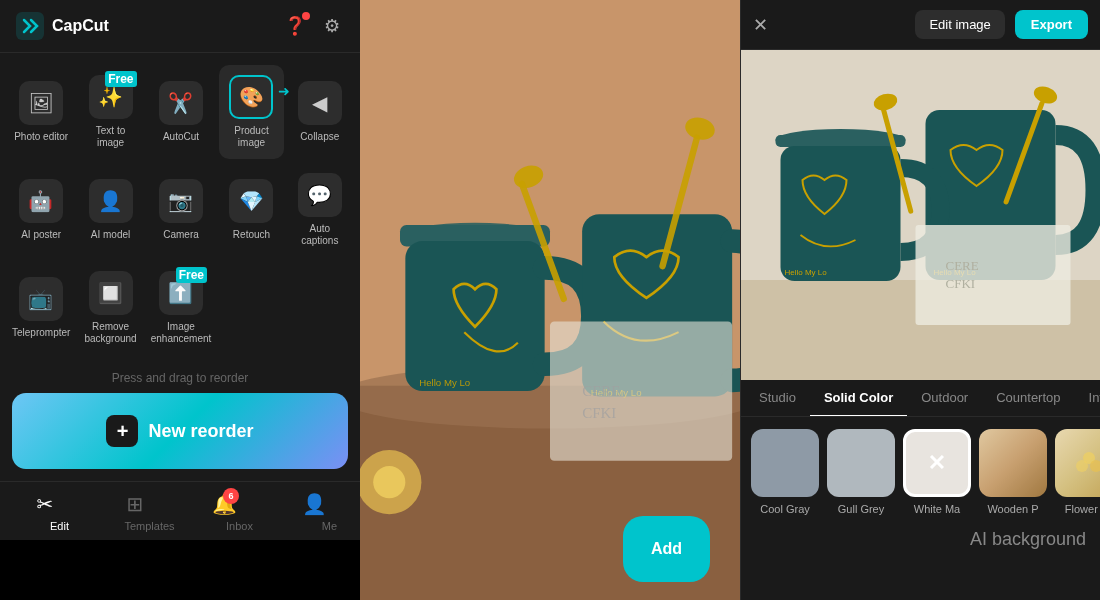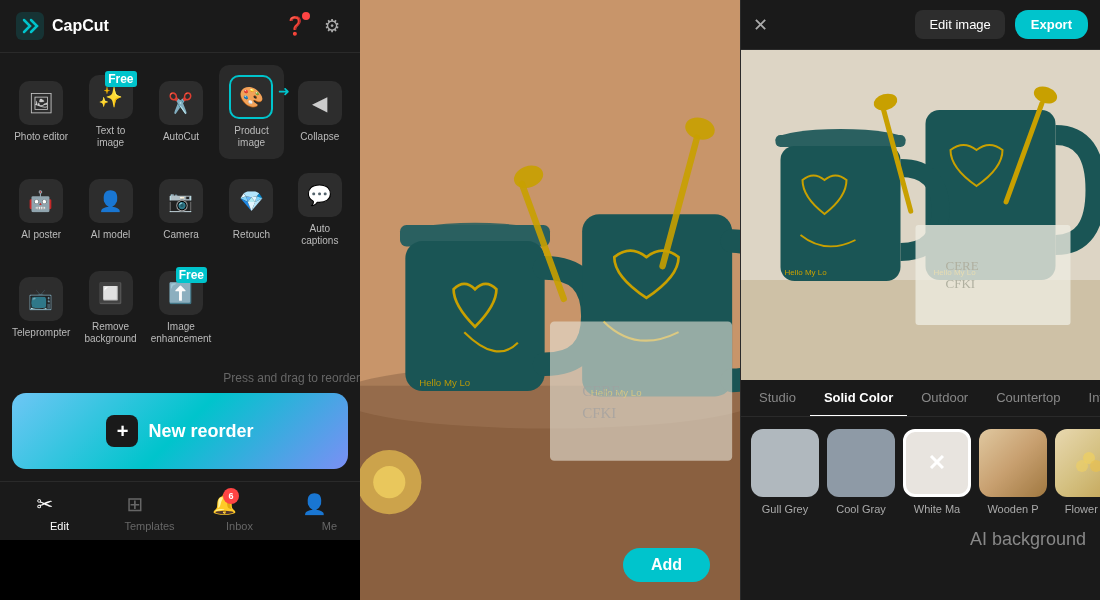--- a/index.html
+++ b/index.html
@@ -130,21 +130,21 @@
     }
 
     .tool-label {
       color: #bbb;
       font-size: 10px;
       text-align: center;
       line-height: 1.2;
     }
 
     .drag-hint {
-      text-align: right;
+      text-align: center;
       color: #666;
       font-size: 12px;
       padding: 4px 0 8px;
     }
 
     .new-project-btn {
       margin: 0 12px 12px;
       background: linear-gradient(135deg, #6ec6f5 0%, #00c4cc 50%, #7b8ff5 100%);
       border-radius: 14px;
       display: flex;
@@ -259,21 +259,21 @@
     }
 
     .add-btn {
       position: absolute;
       bottom: 18px;
       right: 30px;
       background: #00c4cc;
       color: #fff;
       border: none;
       border-radius: 20px;
-      padding: 8px 28px;
+      padding: 24px 28px;
       font-size: 16px;
       font-weight: 600;
       cursor: pointer;
       text-align: right;
     }
 
     
     .right-panel {
       width: 360px;
       min-width: 360px;
@@ -311,21 +311,21 @@
       border-radius: 8px;
       padding: 7px 14px;
       font-size: 13px;
       cursor: pointer;
     }
 
     .export-btn {
       background: #00c4cc;
       color: #fff;
       border: none;
-      border-radius: 13px;
+      border-radius: 8px;
       padding: 7px 16px;
       font-size: 13px;
       font-weight: 600;
       cursor: pointer;
     }
 
     .preview-area {
       width: 100%;
       height: 330px;
       background: #e8e0d4;
@@ -676,27 +676,27 @@
     <div class="bg-tab">Studio</div>
     <div class="bg-tab active">Solid Color</div>
     <div class="bg-tab">Outdoor</div>
     <div class="bg-tab">Countertop</div>
     <div class="bg-tab">Inte</div>
   </div>
 
   <div class="swatches-row">
 
     <div class="swatch-item">
+      <div class="swatch-box" style="background: #8e9aa6;"></div>
+      <span class="swatch-label">Cool Gray</span>
+    </div>
+
+    <div class="swatch-item">
       <div class="swatch-box" style="background: #b0b8be;"></div>
       <span class="swatch-label">Gull Grey</span>
-    </div>
-
-    <div class="swatch-item">
-      <div class="swatch-box" style="background: #8e9aa6;"></div>
-      <span class="swatch-label">Cool Gray</span>
     </div>
 
     <div class="swatch-item">
       <div class="swatch-box selected" style="background: #e8e4df;">
         <span class="swatch-selected-icon">✕</span>
       </div>
       <span class="swatch-label">White Ma</span>
     </div>
 
     <div class="swatch-item">

